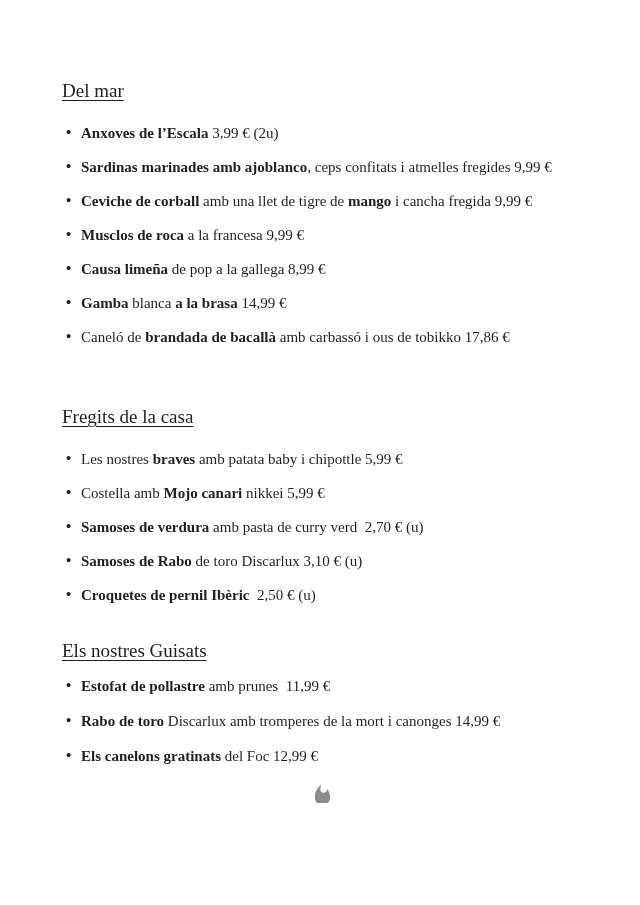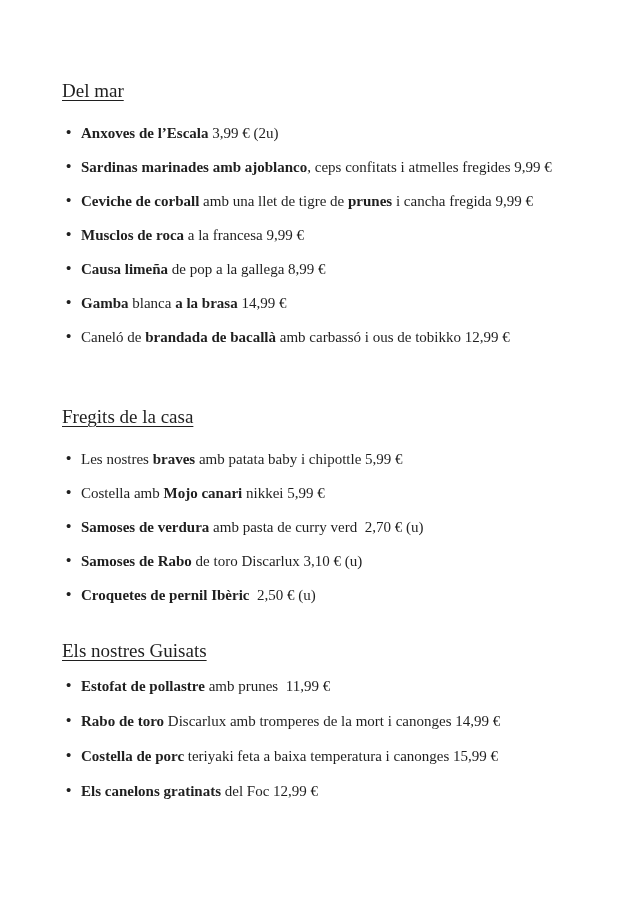--- a/index.html
+++ b/index.html
@@ -78,45 +78,44 @@
 <body>
 
 <div class="page">
   <div class="content">
 
     <section class="menu-section section-delmar">
       <h2 class="section-heading">Del mar</h2>
       <ul class="menu-list">
           <li class="menu-item"><span class="seg seg-b">Anxoves de l’Escala</span><span class="seg"> 3,99 € (2u)</span></li>
           <li class="menu-item"><span class="seg seg-b">Sardinas marinades amb ajoblanco</span><span class="seg">, ceps confitats i atmelles fregides 9,99 €</span></li>
-          <li class="menu-item"><span class="seg seg-b">Ceviche de corball</span><span class="seg"> amb una llet de tigre de </span><span class="seg seg-b">prunes</span><span class="seg"> i cancha fregida 9,99 €</span></li>
+          <li class="menu-item"><span class="seg seg-b">Ceviche de corball</span><span class="seg"> amb una llet de tigre de </span><span class="seg seg-b">mango</span><span class="seg"> i cancha fregida 9,99 €</span></li>
           <li class="menu-item"><span class="seg seg-b">Musclos de roca</span><span class="seg"> a la francesa 9,99 €</span></li>
           <li class="menu-item"><span class="seg seg-b">Causa limeña</span><span class="seg"> de pop a la gallega 8,99 €</span></li>
           <li class="menu-item"><span class="seg seg-b">Gamba</span><span class="seg"> blanca </span><span class="seg seg-b">a la brasa</span><span class="seg"> 14,99 €</span></li>
-          <li class="menu-item"><span class="seg">Caneló de </span><span class="seg seg-b">brandada de bacallà</span><span class="seg"> amb carbassó i ous de tobikko 12,99 €</span></li>
+          <li class="menu-item"><span class="seg">Caneló de </span><span class="seg seg-b">brandada de bacallà</span><span class="seg"> amb carbassó i ous de tobikko 17,86 €</span></li>
         </ul>
     </section>
 
     <section class="menu-section section-fregits">
       <h2 class="section-heading">Fregits de la casa</h2>
       <ul class="menu-list">
           <li class="menu-item"><span class="seg">Les nostres </span><span class="seg seg-b">braves</span><span class="seg"> amb patata baby i chipottle 5,99 €</span></li>
           <li class="menu-item"><span class="seg">Costella amb </span><span class="seg seg-b">Mojo canari</span><span class="seg"> nikkei 5,99 €</span></li>
           <li class="menu-item"><span class="seg seg-b">Samoses de verdura</span><span class="seg"> amb pasta de curry verd  2,70 € (u)</span></li>
           <li class="menu-item"><span class="seg seg-b">Samoses de Rabo</span><span class="seg"> de toro Discarlux 3,10 € (u)</span></li>
           <li class="menu-item"><span class="seg seg-b">Croquetes de pernil Ibèric</span><span class="seg">  2,50 € (u)</span></li>
         </ul>
     </section>
 
     <section class="menu-section section-guisats">
       <h2 class="section-heading">Els nostres Guisats</h2>
       <ul class="menu-list">
           <li class="menu-item"><span class="seg seg-b">Estofat de pollastre</span><span class="seg"> amb prunes  11,99 €</span></li>
           <li class="menu-item"><span class="seg seg-b">Rabo de toro</span><span class="seg"> Discarlux amb tromperes de la mort i canonges 14,99 €</span></li>
-          <li class="menu-item"><span class="seg seg-b">Costella de porc</span><span class="seg"> teriyaki feta a baixa temperatura i canonges 15,99 €</span></li>
           <li class="menu-item"><span class="seg seg-b">Els canelons gratinats</span><span class="seg"> del Foc 12,99 €</span></li>
         </ul>
     </section>
 
     <div class="logo-block">
       <span>
         <svg class="flame-svg" width="23" height="25" viewBox="0 0 24 24" aria-hidden="true">
           <g transform="translate(24,0) scale(-1,1)">
             <path fill="#8d8d8d" d="M13.5.67s.74 2.65.74 4.8c0 2.06-1.35 3.73-3.41 3.73-2.07 0-3.63-1.67-3.63-3.73l.03-.36C5.21 7.51 4 10.62 4 14c0 4.42 3.58 8 8 8s8-3.58 8-8C20 8.61 17.41 3.8 13.5.67z"></path>
           </g>

